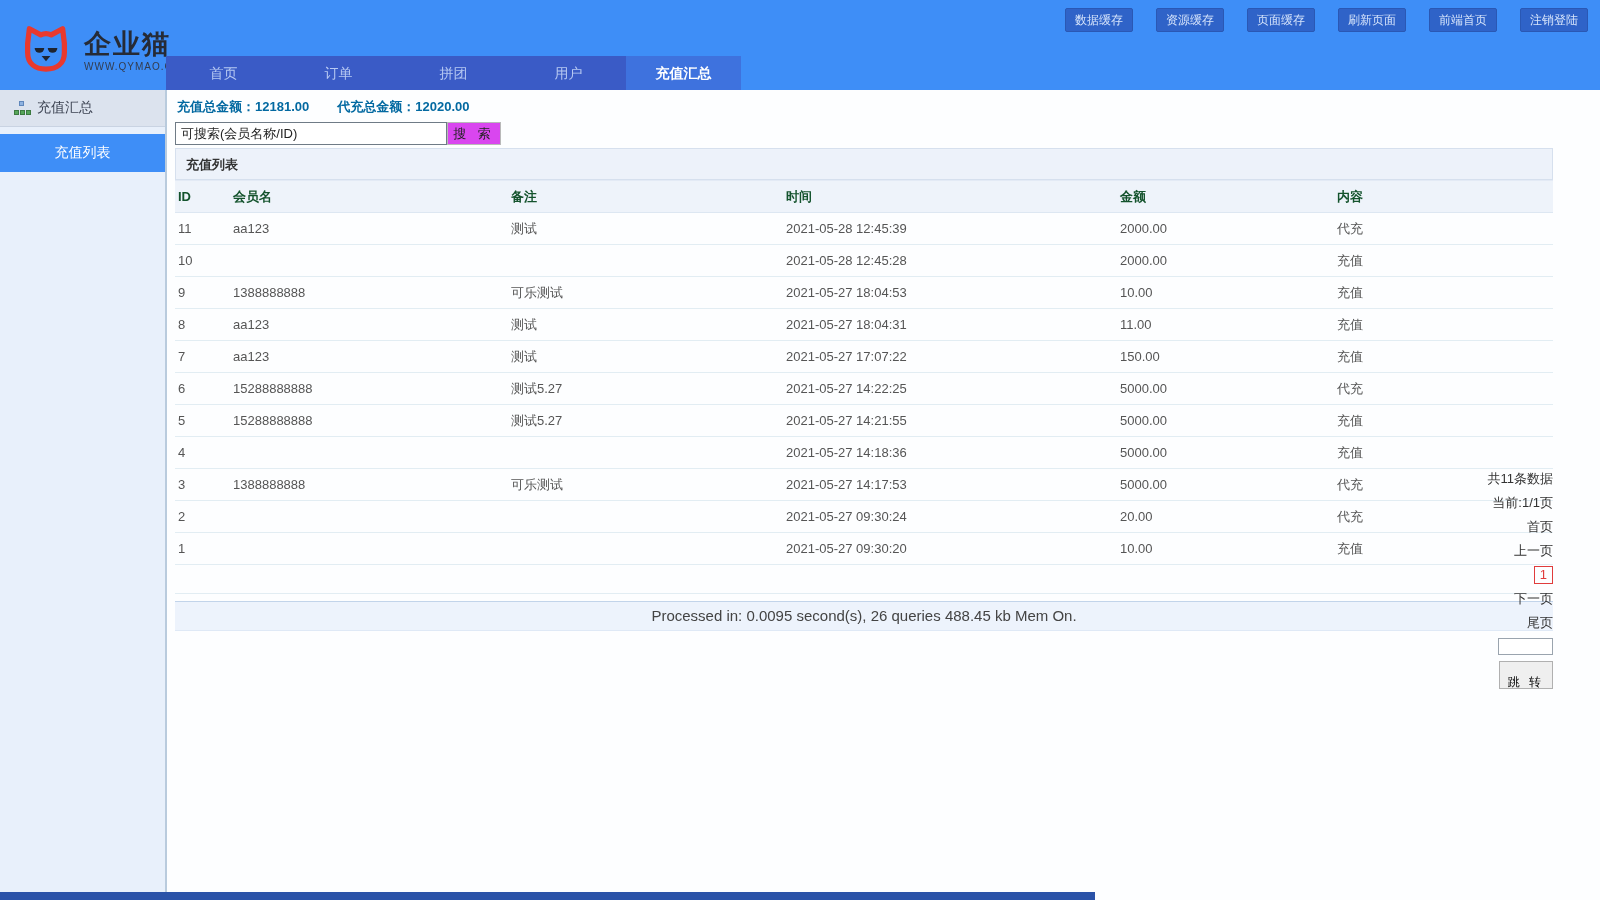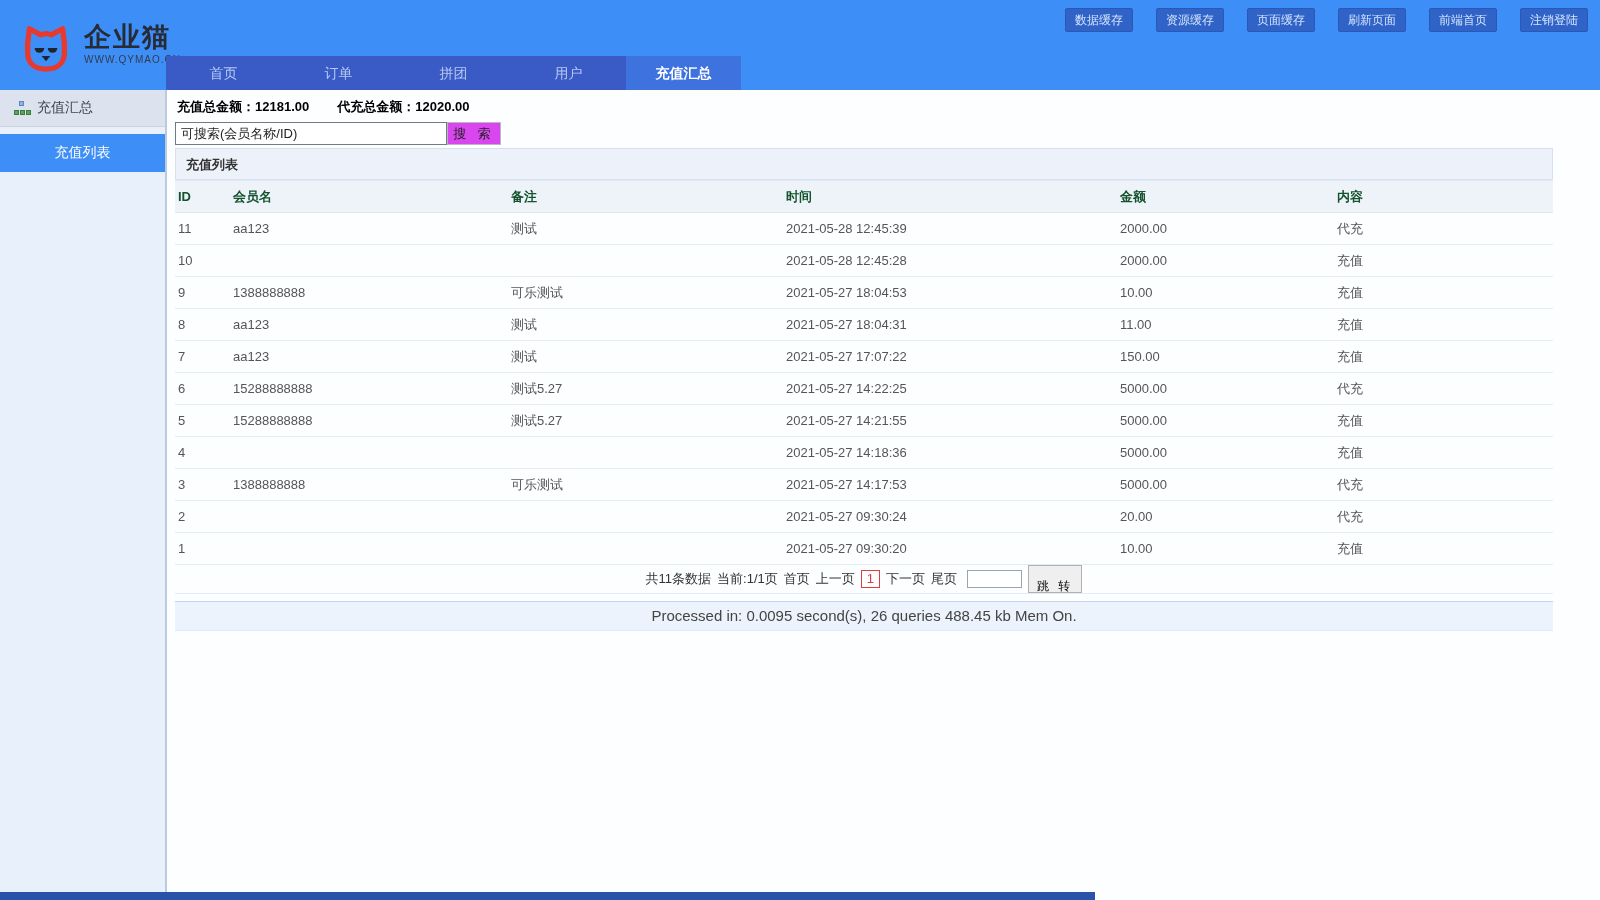--- a/index.html
+++ b/index.html
@@ -1,21 +1,21 @@
 <!DOCTYPE html>
 <html><head>
 <meta charset="utf-8">
 <style>
   * { margin:0; padding:0; box-sizing:border-box; }
   html,body { width:1600px; height:900px; overflow:hidden;
     font-family:"Liberation Sans","DejaVu Sans",sans-serif; background:#fdfeff; }
 
   
   .header { position:absolute; left:0; top:0; width:1600px; height:90px; background:#3e8ef7; }
-  .logo { position:absolute; left:18px; top:22px; display:flex; align-items:flex-start; }
+  .logo { position:absolute; left:18px; top:22px; display:flex; align-items:center; }
   .logo-text { margin-left:10px; }
   .logo-title { font-size:27px; font-weight:bold; color:#262b36; letter-spacing:2px; line-height:30px;}
   .logo-sub { font-size:10px; color:#333c4e; letter-spacing:1px; margin-top:2px; }
   .header-actions { position:absolute; right:12px; top:8px; display:flex; gap:23px; }
   .hbtn { background:#2f63c8; border:1px solid #2a58b4; color:#d6e4fb; font-size:12px;
           padding:4px 9px; border-radius:2px; cursor:pointer; line-height:14px; }
   
   .nav { position:absolute; left:166px; top:56px; height:34px; display:flex; background:#3a5bc6; }
   .tab { width:115px; height:34px; line-height:34px; text-align:center; font-size:14px;
          color:#b7c9f2; cursor:pointer; }
@@ -26,21 +26,21 @@
              background:#e8f0fb; border-right:2px solid #b9cbdd; }
   .side-group { height:37px; background:#dce3ee; border-bottom:1px solid #c9d3e2;
                 display:flex; align-items:center; padding-left:14px; font-size:14px; color:#3c4352; cursor:pointer;}
   .side-group .txt { margin-left:7px; }
   .side-item { height:38px; margin-top:7px; background:#3e8ef7; color:#ffffff; font-size:14px;
                display:flex; align-items:center; justify-content:center; cursor:pointer; }
   .bottom-bar { position:absolute; left:0; top:892px; width:1095px; height:8px; background:#2a52a8; }
 
   
   .main { position:absolute; left:175px; top:90px; width:1378px; }
-  .summary { padding:8px 2px 4px 2px; font-size:13px; font-weight:bold; color:#000000; }
+  .summary { padding:8px 2px 4px 2px; font-size:13px; font-weight:bold; color:#0369a1; }
   .summary .gap { display:inline-block; width:28px; }
   .search-row { display:flex; margin-top:2px; }
   .search-input { width:272px; height:23px; border:1px solid #6f7b86; font-size:13px;
                   padding:2px 5px; color:#222; background:#fff; }
   .search-btn { width:54px; height:23px; background:#d946ef; border:1px solid #b9b9b9;
                 font-size:13px; color:#222; cursor:pointer; letter-spacing:4px; }
   .panel-title { margin-top:3px; height:32px; line-height:31px; background:#edf2fa;
                  border:1px solid #d6e0ee; font-size:13px; font-weight:bold; color:#333;
                  padding-left:10px; }
   table { width:100%; border-collapse:collapse; table-layout:fixed; }
@@ -48,22 +48,22 @@
              font-size:13px; color:#14532d; text-align:left; font-weight:bold;
              height:32px; padding-left:3px; }
   tbody td { height:32px; font-size:13px; color:#555; border-bottom:1px solid #e2edf3;
              padding-left:3px; overflow:hidden; white-space:nowrap; }
   th.c0,td.c0 { width:55px; }
   th.c1,td.c1 { width:278px; }
   th.c2,td.c2 { width:275px; }
   th.c3,td.c3 { width:334px; }
   th.c4,td.c4 { width:217px; }
 
-  .pagination { height:29px; border-bottom:1px solid #e2edf3; display:flex; align-items:center;
-                justify-content:center; font-size:13px; color:#333; gap:6px; }
+  .pagination { height:29px; border-bottom:1px solid #e2edf3; display:flex; align-items:flex-end;
+                justify-content:center; font-size:13px; color:#333; gap:6px;flex-direction:column; }
   .pg-link { cursor:pointer; }
   .pg-current { border:1px solid #e03c3c; color:#e03c3c; padding:0 5px; line-height:16px; }
   .pg-input { width:55px; height:18px; border:1px solid #9aa4ae; margin-left:4px; }
   .pg-btn { height:28px; background:#efefef; border:1px solid #b0b0b0; font-size:12px;
             padding:12px 8px; cursor:pointer; letter-spacing:3px; }
   .processed { margin-top:7px; height:30px; line-height:28px; background:#edf3fc;
                border-top:1px solid #c2d4ea; border-bottom:1px solid #dfe9f6;
                text-align:center; font-size:15px; color:#444; }
   .sitemap-icon { display:inline-block; width:16px; height:14px; position:relative; }
   .sitemap-icon i { position:absolute; width:5px; height:5px; background:#57a65a; border:1px solid #3c7a40;}

